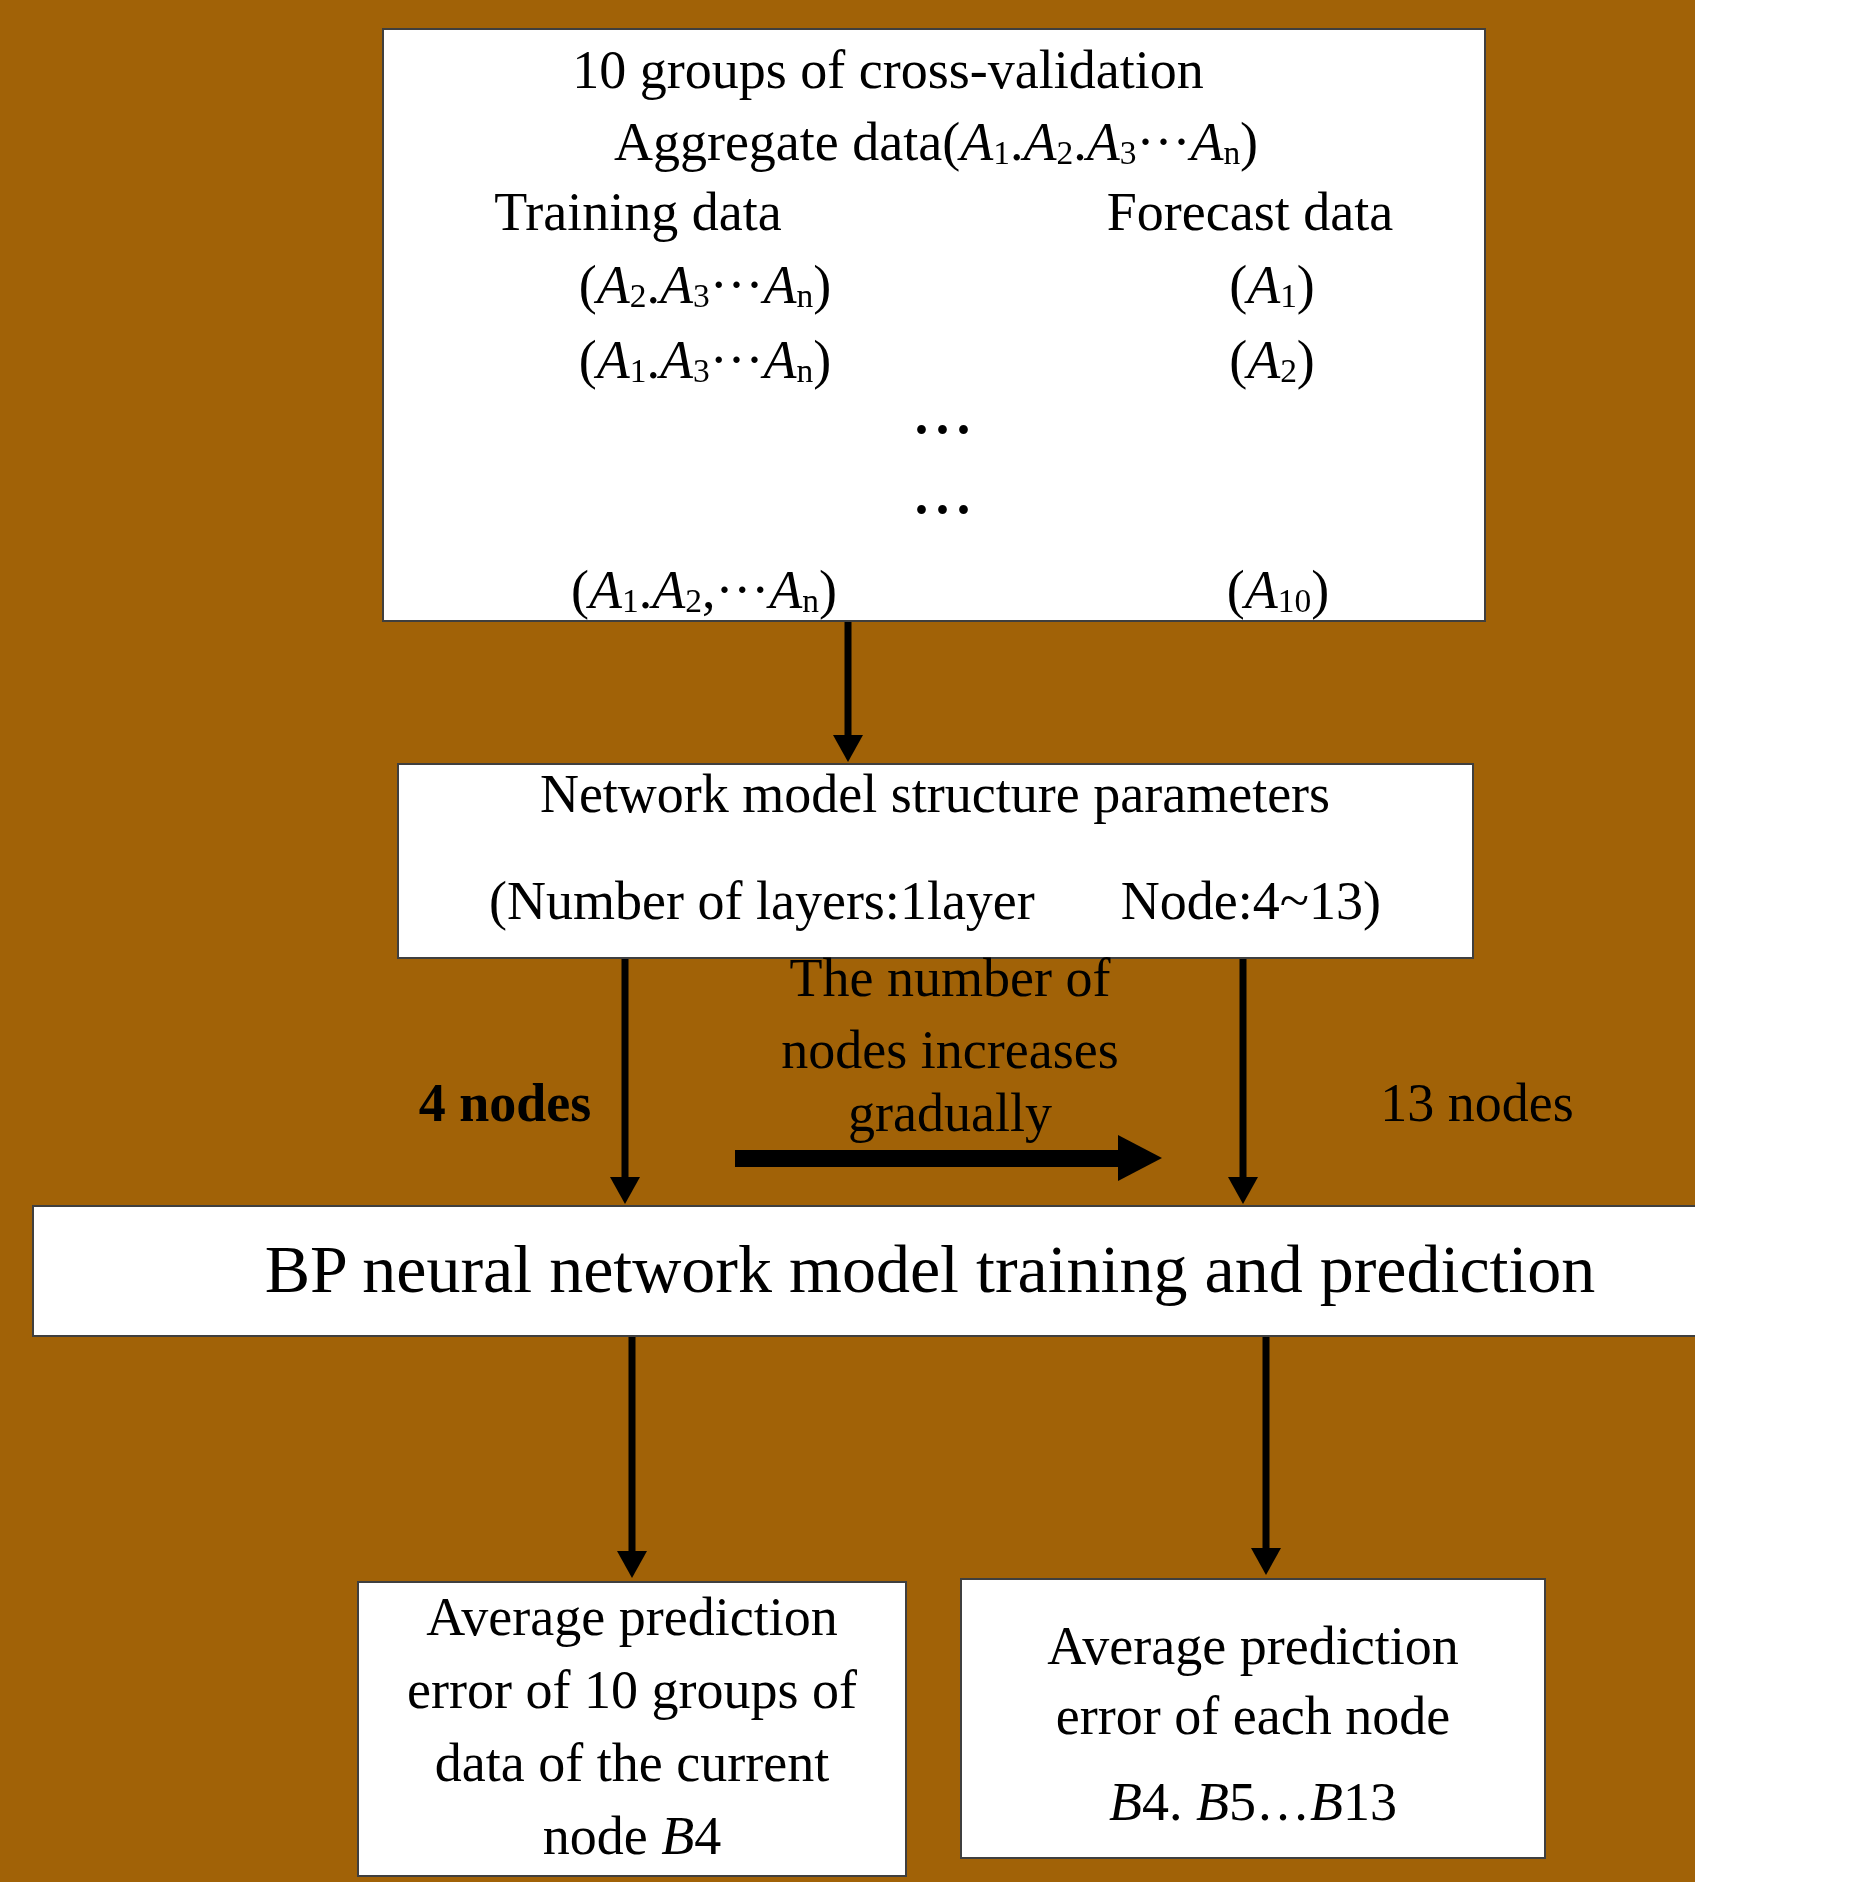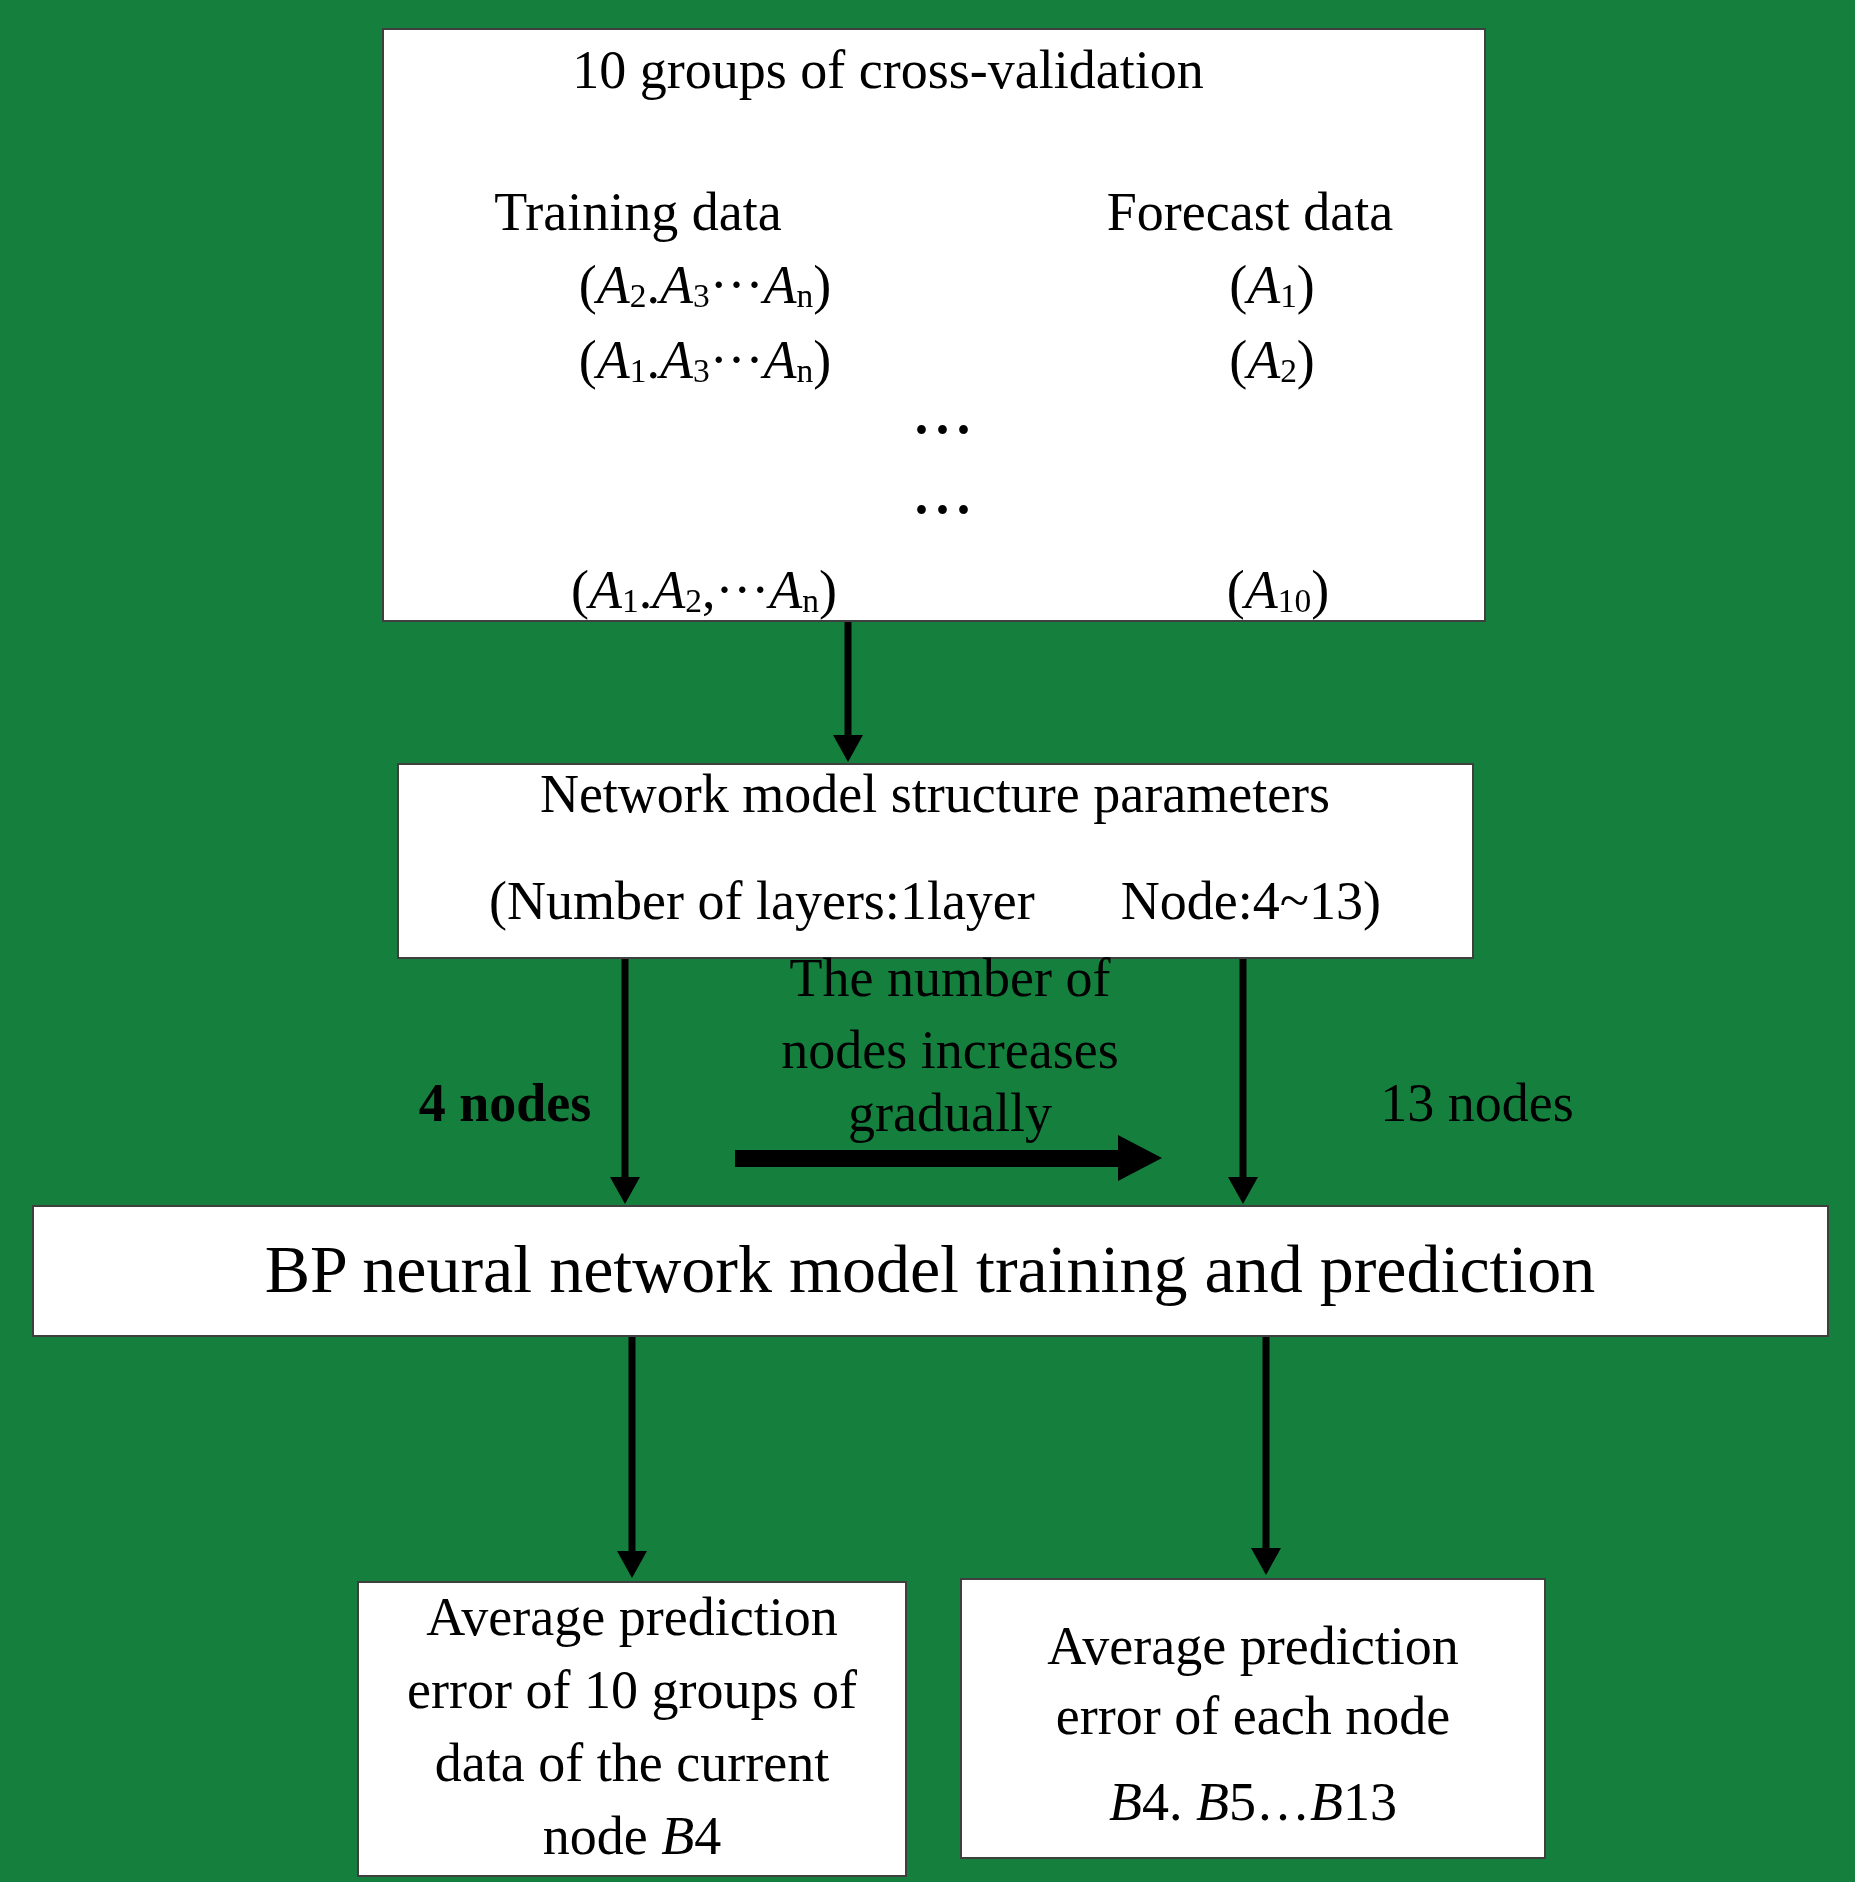--- a/index.html
+++ b/index.html
@@ -1,19 +1,19 @@
 <!DOCTYPE html>
 <html><head>
 <meta charset="utf-8">
 <style>
   html,body{margin:0;padding:0;background:#fff;}
   .canvas{
     position:relative;
-    width:1855px;height:1882px;
-    background:#15803d;
+    width:1695px;height:1882px;
+    background:#a16207;
     color:#000;
     font-family:"Liberation Serif", serif;
     overflow:hidden;
   }
   .box{
     position:absolute;
     border:2px solid #3f3f3f;
     background:#fff;
     box-sizing:border-box;
   }
@@ -50,20 +50,21 @@
   }
 </style>
 </head>
 <body>
 
 <div class="canvas">
 
   <div class="box" style="left:382px;top:28px;width:1104px;height:594px;"></div>
 
   <div class="tl" style="left:888px;top:70px;">10 groups of cross-validation</div>
+  <div class="tl" style="left:936px;top:142px;"><span>Aggregate data(</span><span class="it">A</span><span class="sub">1</span><span>.</span><span class="it">A</span><span class="sub">2</span><span>.</span><span class="it">A</span><span class="sub">3</span><span>···</span><span class="it">A</span><span class="sub">n</span><span>)</span></div>
   <div class="tl" style="left:638px;top:212px;">Training data</div>
   <div class="tl" style="left:1250px;top:212px;">Forecast data</div>
 
   <div class="tl" style="left:705px;top:285px;"><span>(</span><span class="it">A</span><span class="sub">2</span><span>.</span><span class="it">A</span><span class="sub">3</span><span>···</span><span class="it">A</span><span class="sub">n</span><span>)</span></div>
   <div class="tl" style="left:1272px;top:285px;"><span>(</span><span class="it">A</span><span class="sub">1</span><span>)</span></div>
   <div class="tl" style="left:705px;top:360px;"><span>(</span><span class="it">A</span><span class="sub">1</span><span>.</span><span class="it">A</span><span class="sub">3</span><span>···</span><span class="it">A</span><span class="sub">n</span><span>)</span></div>
   <div class="tl" style="left:1272px;top:360px;"><span>(</span><span class="it">A</span><span class="sub">2</span><span>)</span></div>
 
   <div class="tl dots" style="left:944px;top:430px;">···</div>
   <div class="tl dots" style="left:944px;top:510px;">···</div>

